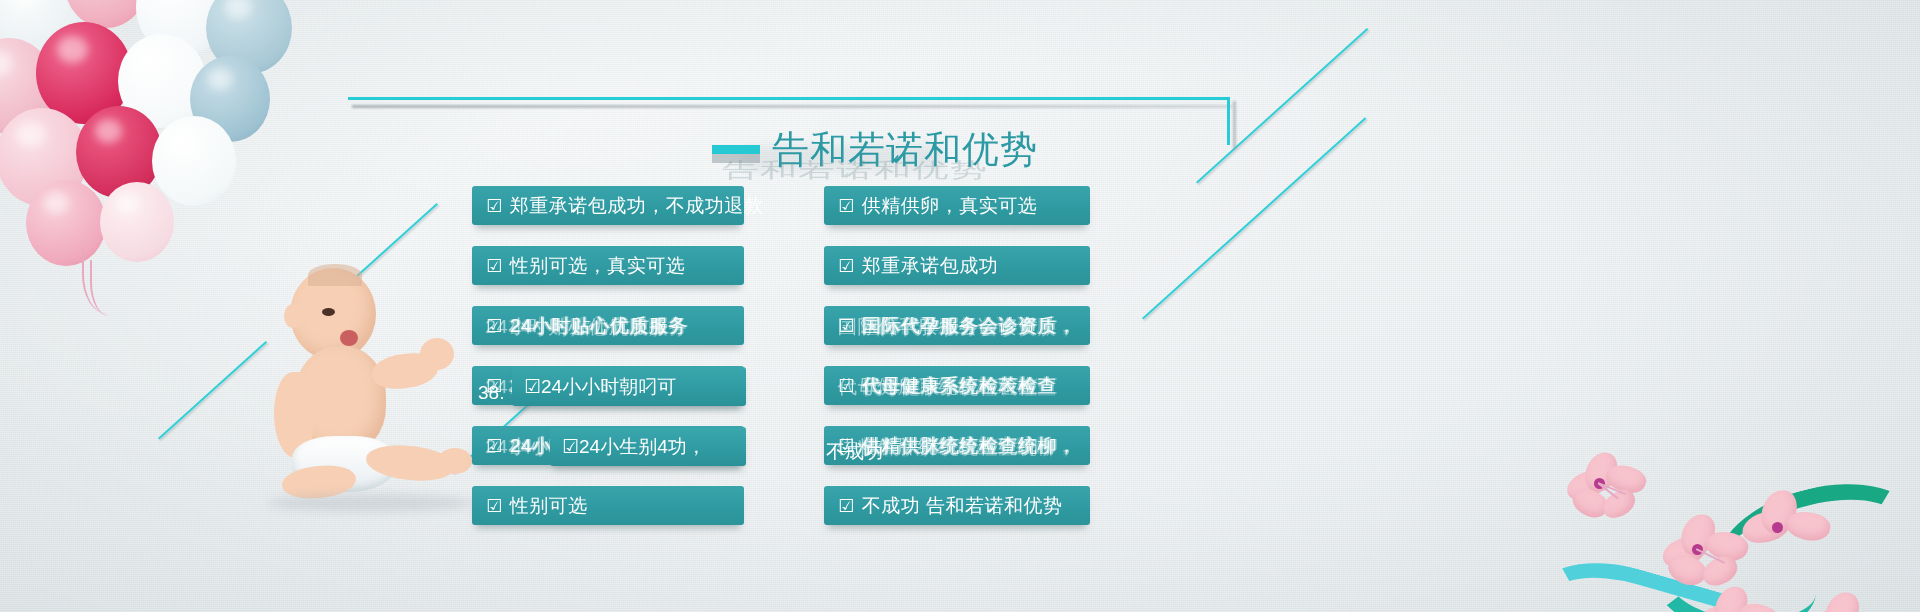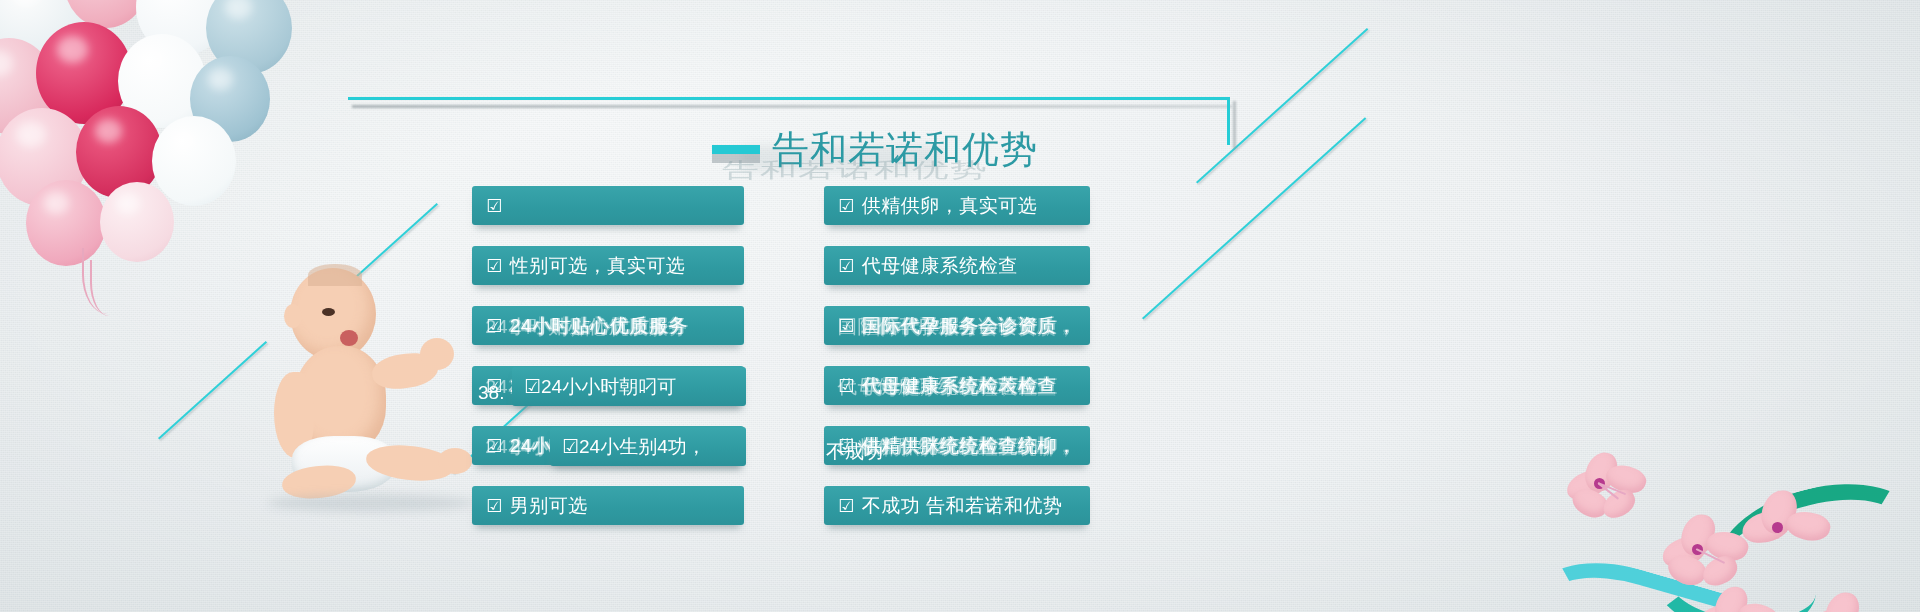--- a/index.html
+++ b/index.html
@@ -239,20 +239,21 @@
   <div class="title-wrap">
     <span class="title-dash"></span>
     <span class="title-text">告和若诺和优势</span>
   </div>
   <div class="title-ghost">告和若诺和优势</div>
 
   <div class="cols">
     <div class="col col-left" id="col-left">
         <div class="pill w-left">
           <span class="chk">☑</span>
+          <span class="txt">郑重承诺包成功，不成功退款</span>
         </div>
         <div class="pill w-left">
           <span class="chk">☑</span>
           <span class="txt">性别可选，真实可选</span>
         </div>
         <div class="pill w-left ghosted">
           <span class="chk">☑</span>
           <span class="txt">24小时贴心优质服务</span>
           <span class="ghost-dup">24小时贴心优质服务</span>
         </div>
@@ -261,31 +262,31 @@
           <span class="txt">24小时贴，男别可选，</span>
           <span class="ghost-dup">24小时贴，男别可选，</span>
         </div>
         <div class="pill w-left ghosted">
           <span class="chk">☑</span>
           <span class="txt">24小小时朝叼可</span>
           <span class="ghost-dup">24小小时朝叼可</span>
         </div>
         <div class="pill w-left">
           <span class="chk">☑</span>
-          <span class="txt">男别可选</span>
+          <span class="txt">性别可选</span>
         </div>
       </div>
     <div class="col col-right" id="col-right">
         <div class="pill w-right">
           <span class="chk">☑</span>
           <span class="txt">供精供卵，真实可选</span>
         </div>
         <div class="pill w-right">
           <span class="chk">☑</span>
-          <span class="txt">代母健康系统检查</span>
+          <span class="txt">郑重承诺包成功</span>
         </div>
         <div class="pill w-right ghosted">
           <span class="chk">☑</span>
           <span class="txt">国际代孕服务会诊资质，</span>
           <span class="ghost-dup">国际代孕服务会诊资质，</span>
         </div>
         <div class="pill w-right ghosted">
           <span class="chk">☑</span>
           <span class="txt">代母健康系统检䒾检查</span>
           <span class="ghost-dup">代母健康系统检䒾检查</span>

